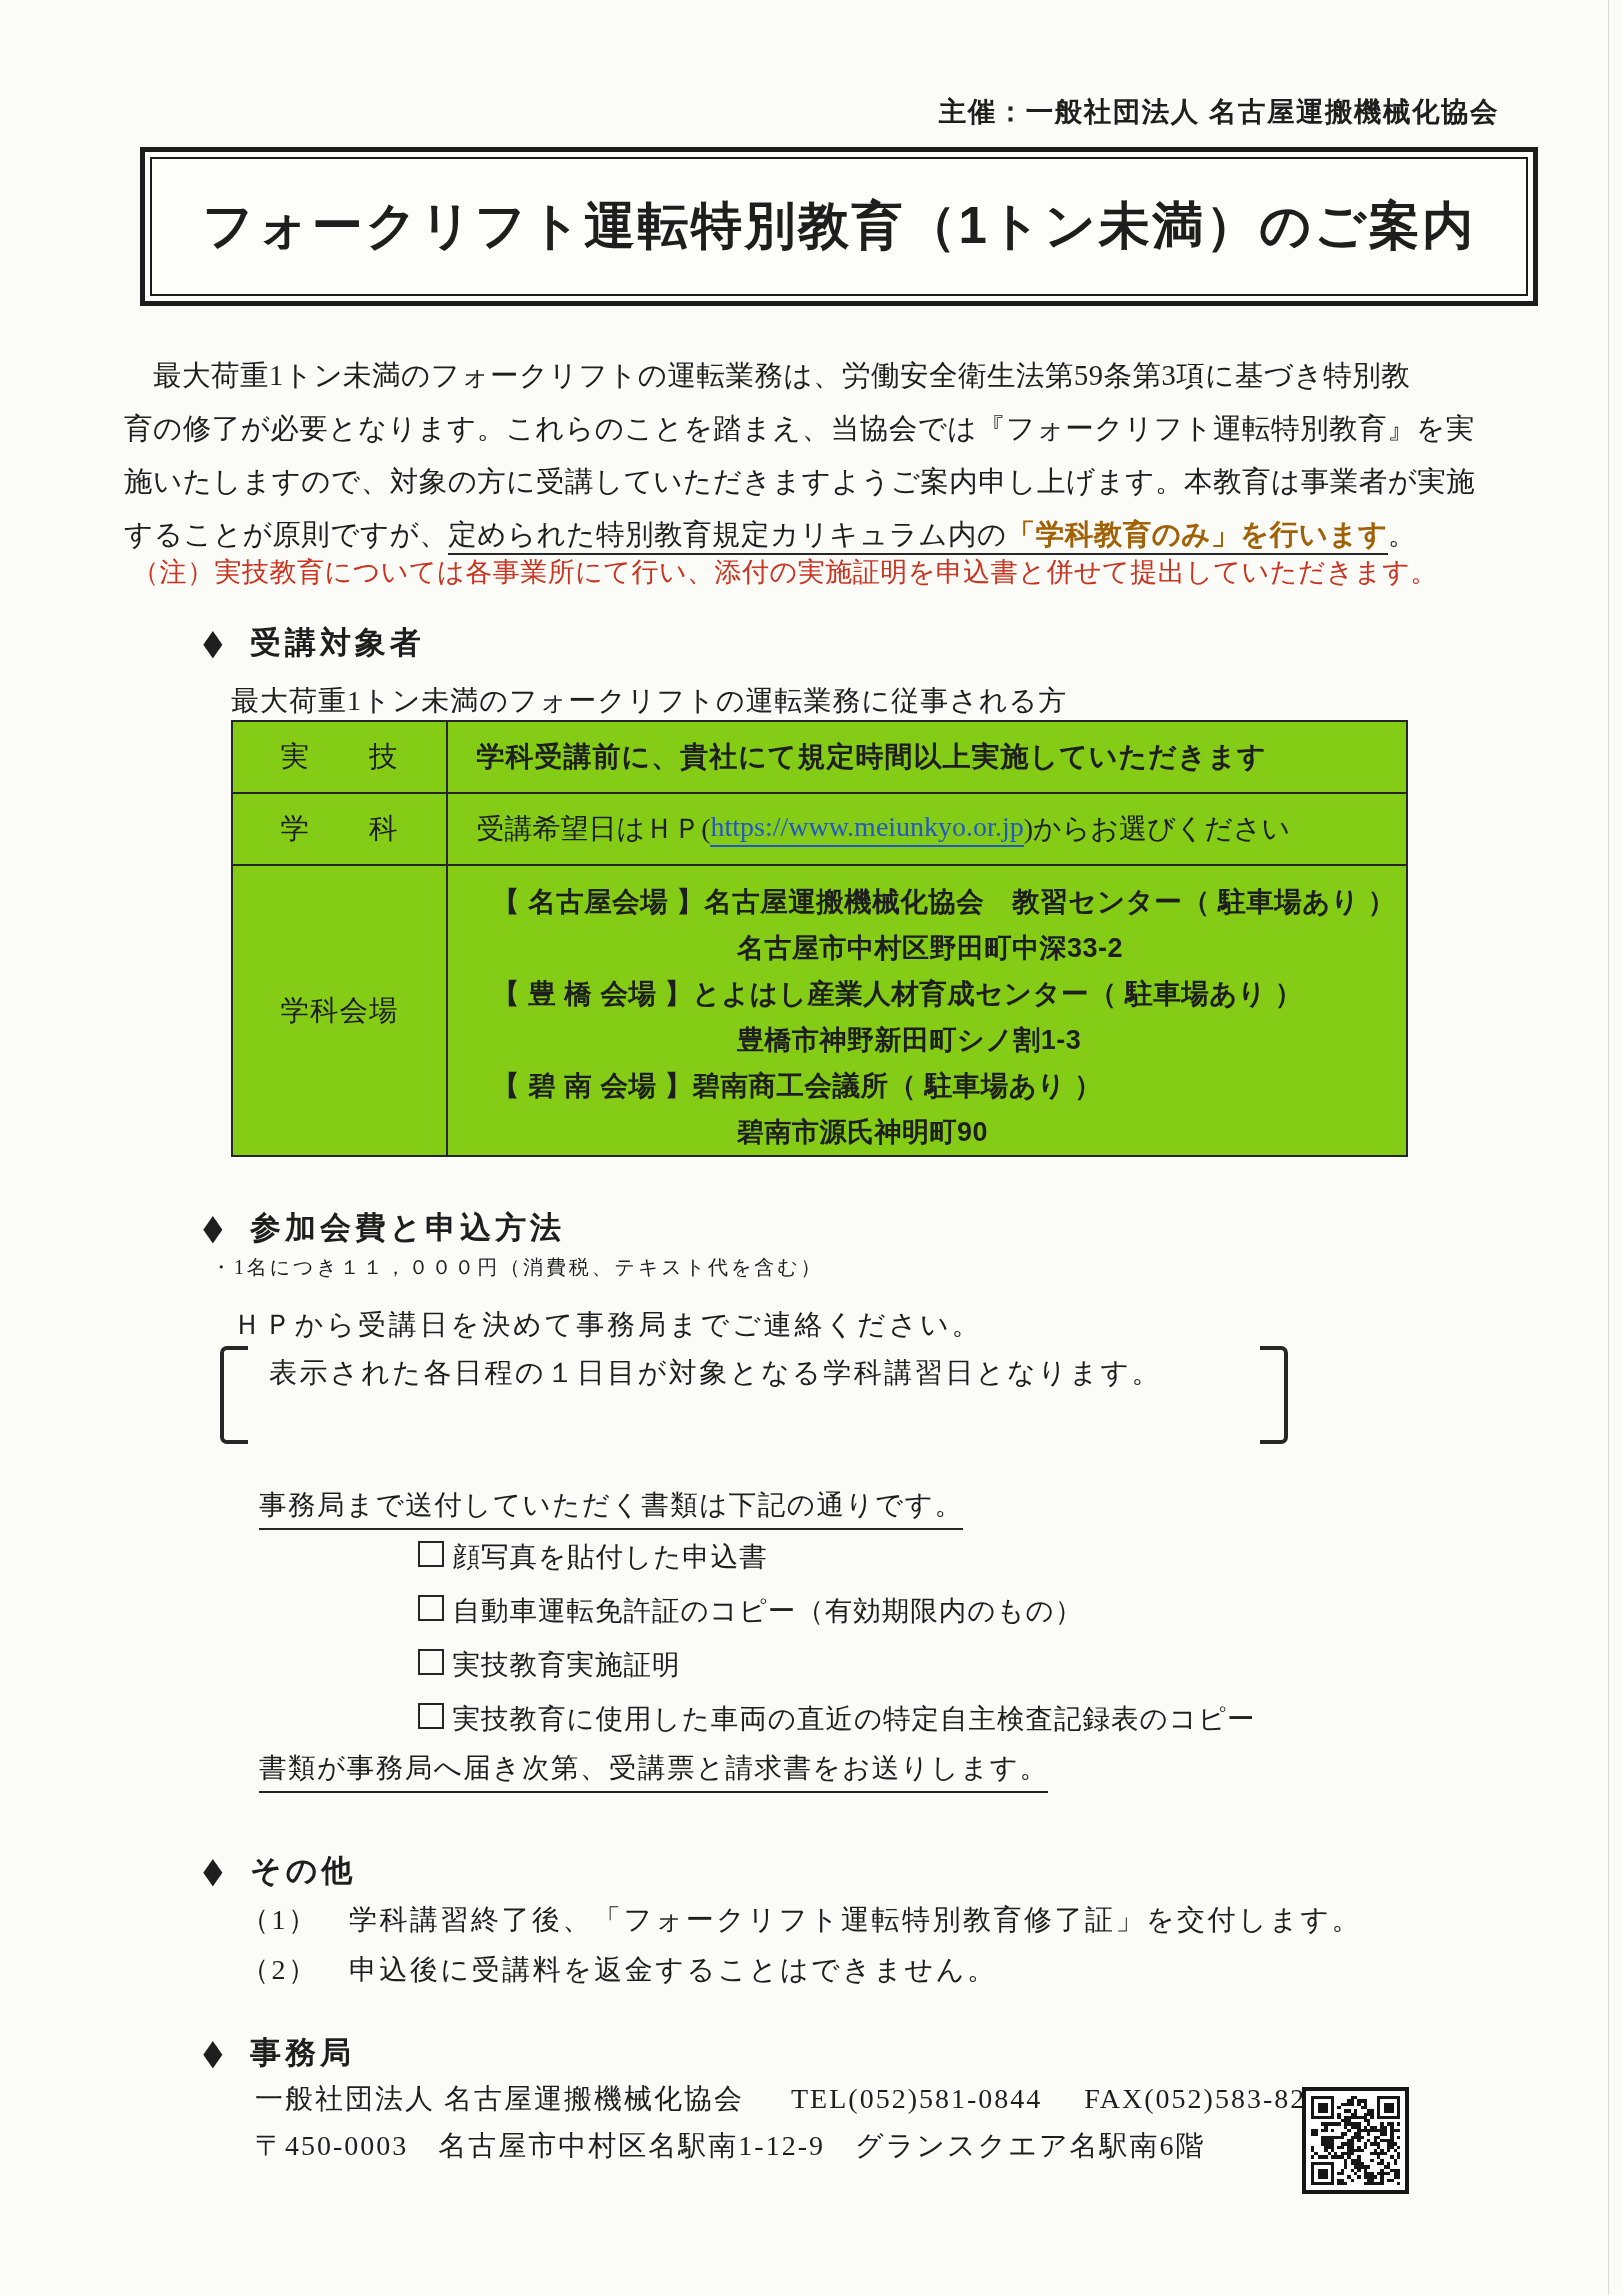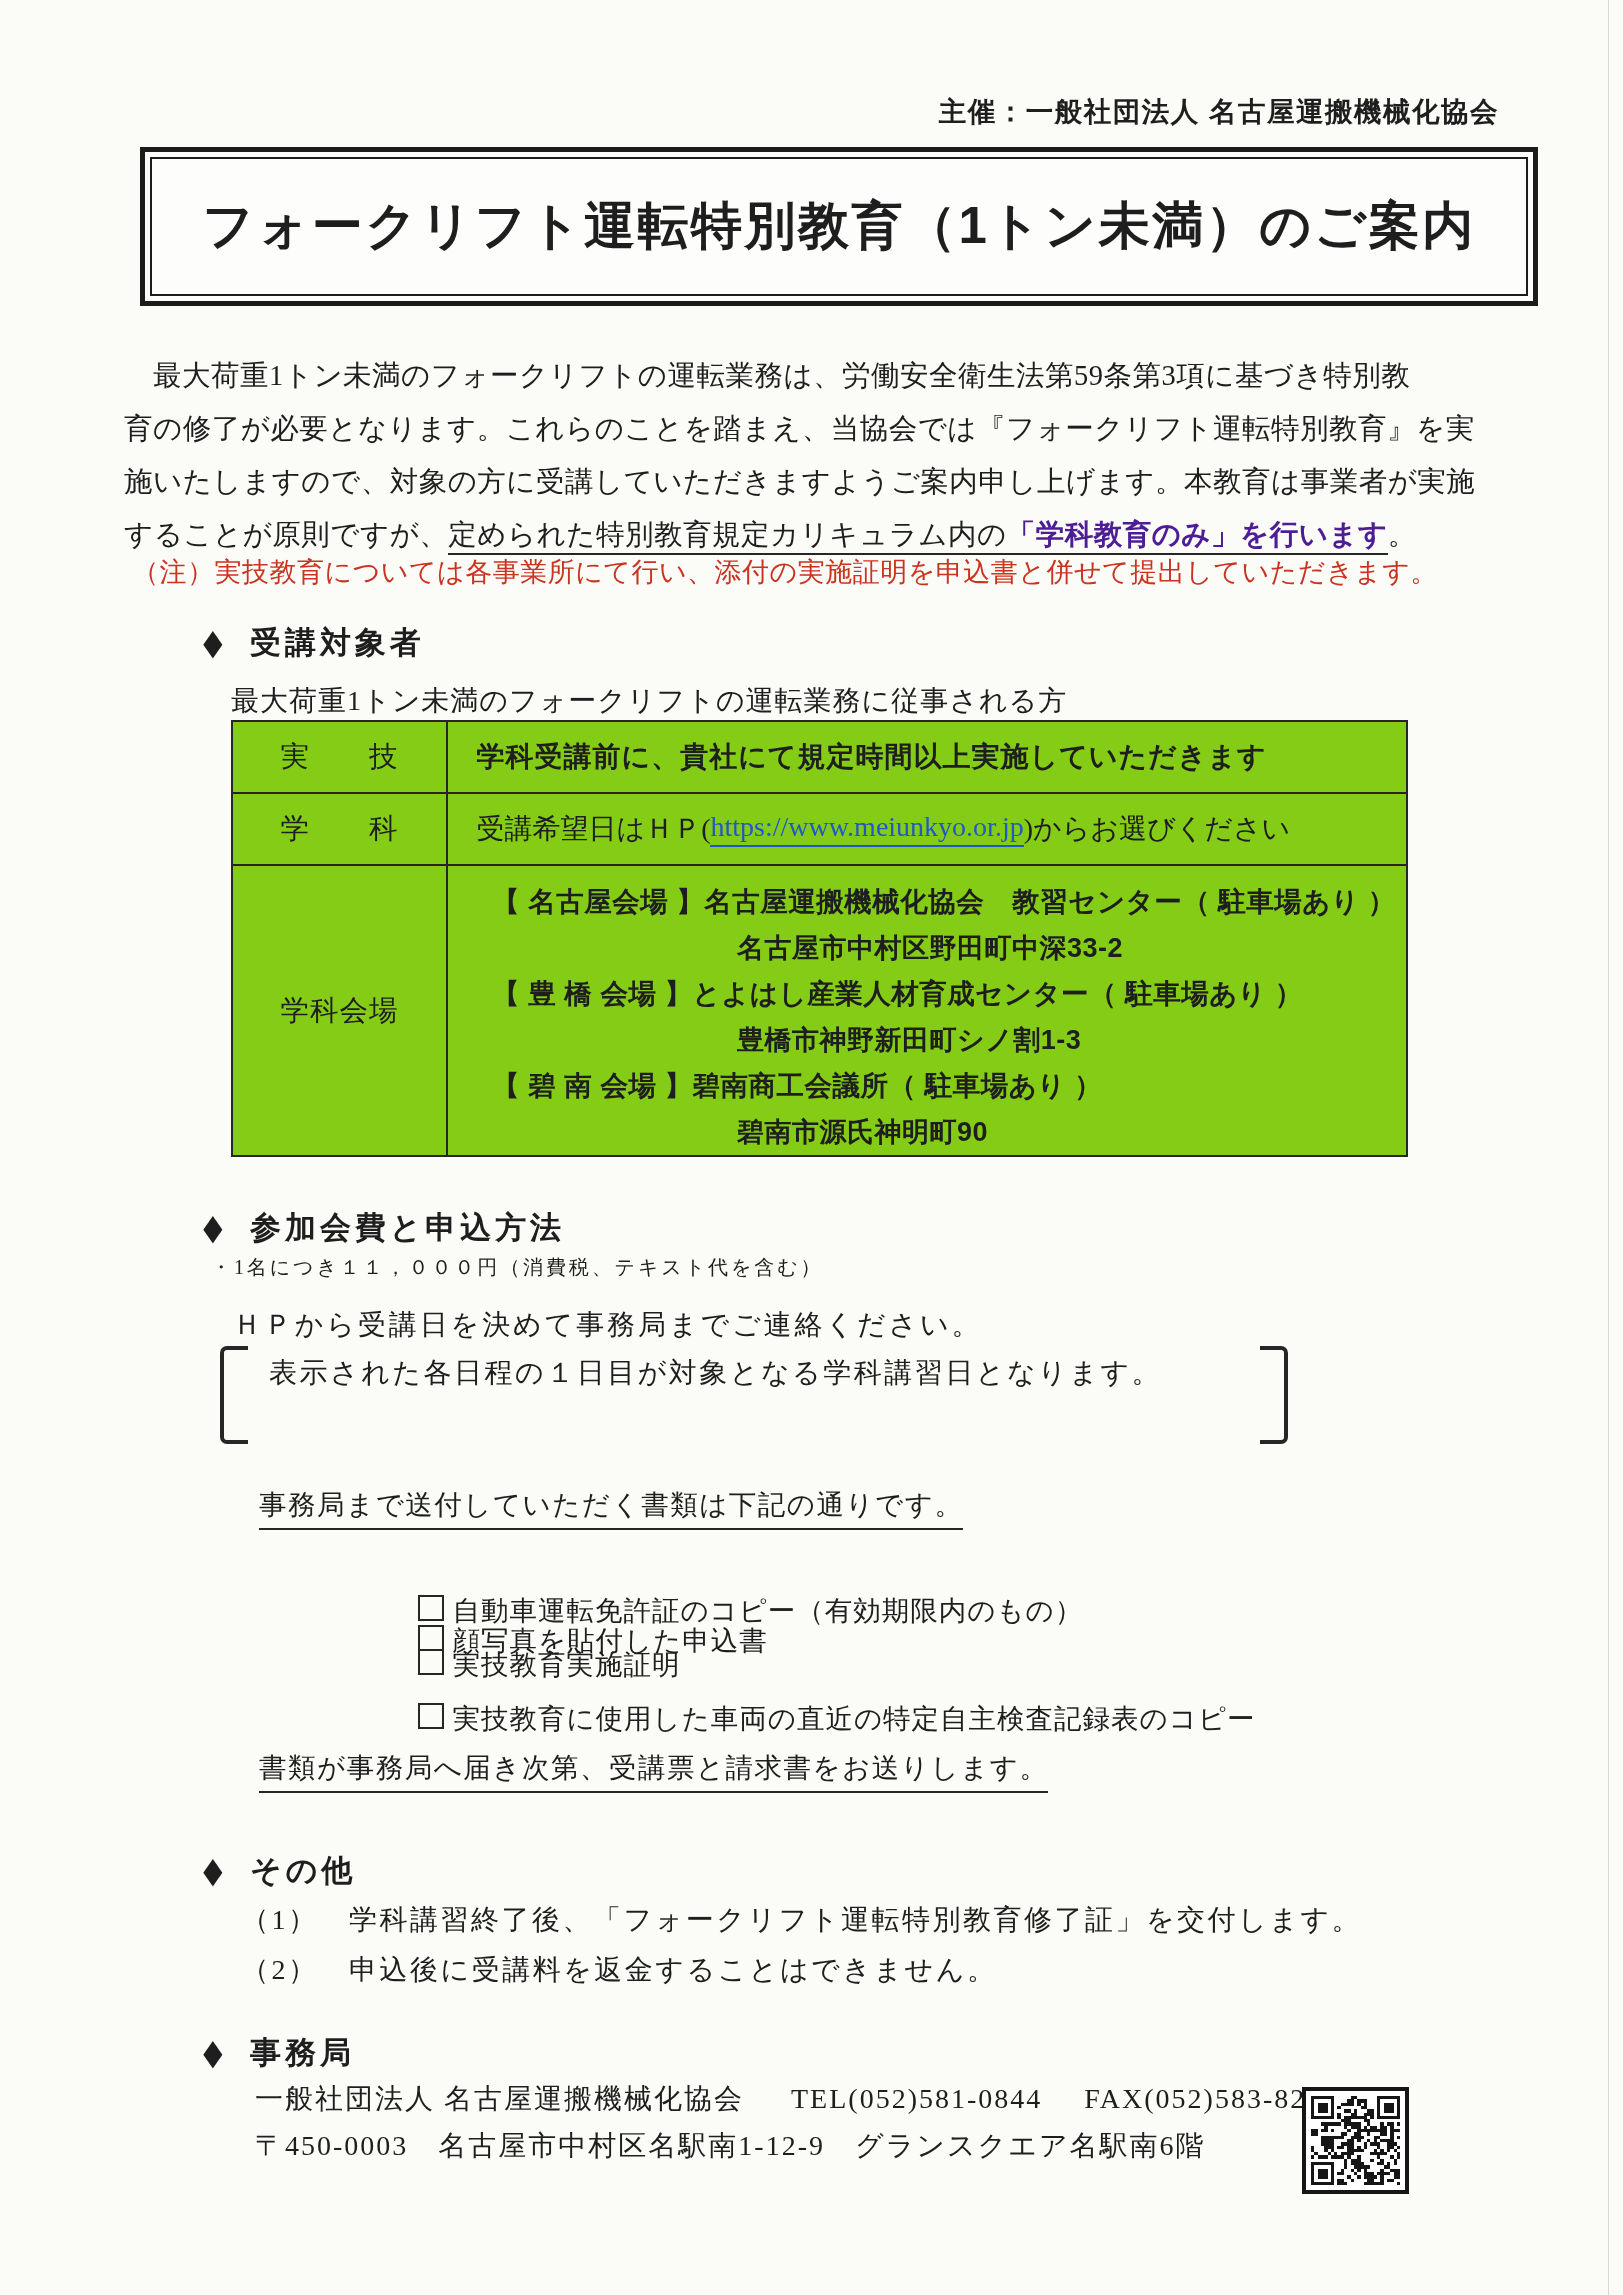--- a/index.html
+++ b/index.html
@@ -16,21 +16,21 @@
   .organizer{top:94px;right:124px;font-size:27.5px;font-weight:bold;letter-spacing:1.5px;}
 
   
   .title-box{top:147px;left:140px;width:1398px;border:5.4px solid #1c1c1c;background:#fdfdfc;box-sizing:border-box;}
   .title-inner{border:2.5px solid #1c1c1c;margin:4.9px;padding:33px 9.8px;text-align:center;}
   .title-text{font-size:51px;font-weight:bold;letter-spacing:2.5px;white-space:nowrap;}
 
   
   .intro{top:349px;left:124px;width:1384px;font-size:28.5px;line-height:53px;letter-spacing:0.5px;}
   .u{border-bottom:2.9px solid #262626;padding-bottom:2.9px;}
-  .red-b{color:#4c1d95;font-weight:bold;}
+  .red-b{color:#a16207;font-weight:bold;}
   .note{top:554px;left:132px;font-size:27px;color:#c9331f;letter-spacing:0.5px;}
 
   
   .sec{font-size:31px;font-weight:bold;letter-spacing:3.9px;}
   .diamond{display:inline-block;transform:scale(.78,1.12);margin-right:21.6px;font-size:32px;}
   .sec-audience{top:622px;left:200px;}
   .sec-application{top:1207px;left:200px;}
   .sec-others{top:1850px;left:200px;}
   .sec-office{top:2032px;left:200px;}
 
@@ -55,21 +55,21 @@
   .fee{top:1254px;left:211px;font-size:20px;letter-spacing:2.9px;}
   .hp{top:1306px;left:233px;font-size:28px;letter-spacing:2.9px;}
   .bracket{top:1346px;left:220px;width:1068px;height:98px;box-sizing:border-box;}
   .bk-l{position:absolute;left:0;top:0;bottom:0;width:23.6px;border:4.4px solid #262626;border-right:none;border-radius:6.9px 0 0 6.9px;}
   .bk-r{position:absolute;right:0;top:0;bottom:0;width:23.6px;border:4.4px solid #262626;border-left:none;border-radius:0 6.9px 6.9px 0;}
   .bk-body{position:absolute;left:49px;top:2.9px;font-size:28px;line-height:48px;letter-spacing:2.5px;white-space:nowrap;}
 
   .doc-intro{top:1487px;left:259px;font-size:27.5px;letter-spacing:1.5px;border-bottom:2.9px solid #262626;padding-bottom:4.9px;}
   .chk{left:418px;font-size:27.5px;letter-spacing:1px;}
   .chk .box{display:inline-block;width:21.6px;height:21.6px;border:2px solid #262626;margin-right:8.8px;vertical-align:-1px;}
-  .chk1{top:1623px;} .chk2{top:1593px;} .chk3{top:1647px;} .chk4{top:1701px;}
+  .chk1{top:1539px;} .chk2{top:1593px;} .chk3{top:1647px;} .chk4{top:1701px;}
   .doc-outro{top:1750px;left:259px;font-size:27.5px;letter-spacing:1.5px;border-bottom:2.9px solid #262626;padding-bottom:4.9px;}
 
   
   .other-item{left:241px;font-size:28px;letter-spacing:2.5px;}
   .other1{top:1901px;} .other2{top:1951px;}
 
   
   .office-line1{top:2080px;left:255px;font-size:28px;letter-spacing:2px;}
   .office-line1 .tel{margin-left:47px;}
   .office-line1 .fax{margin-left:42px;}

